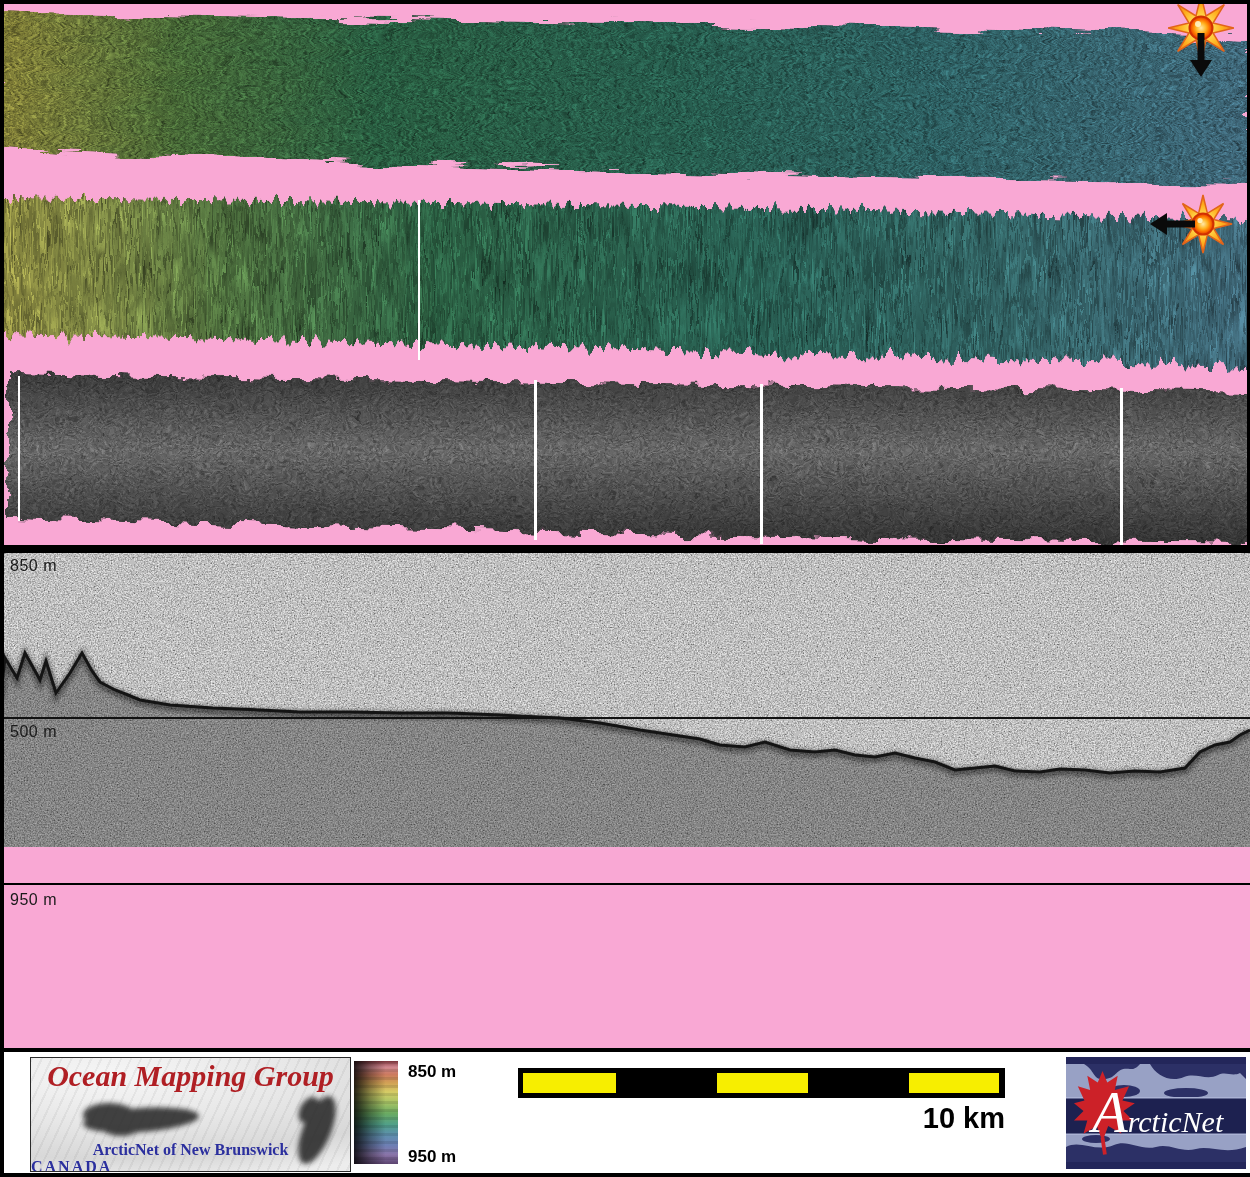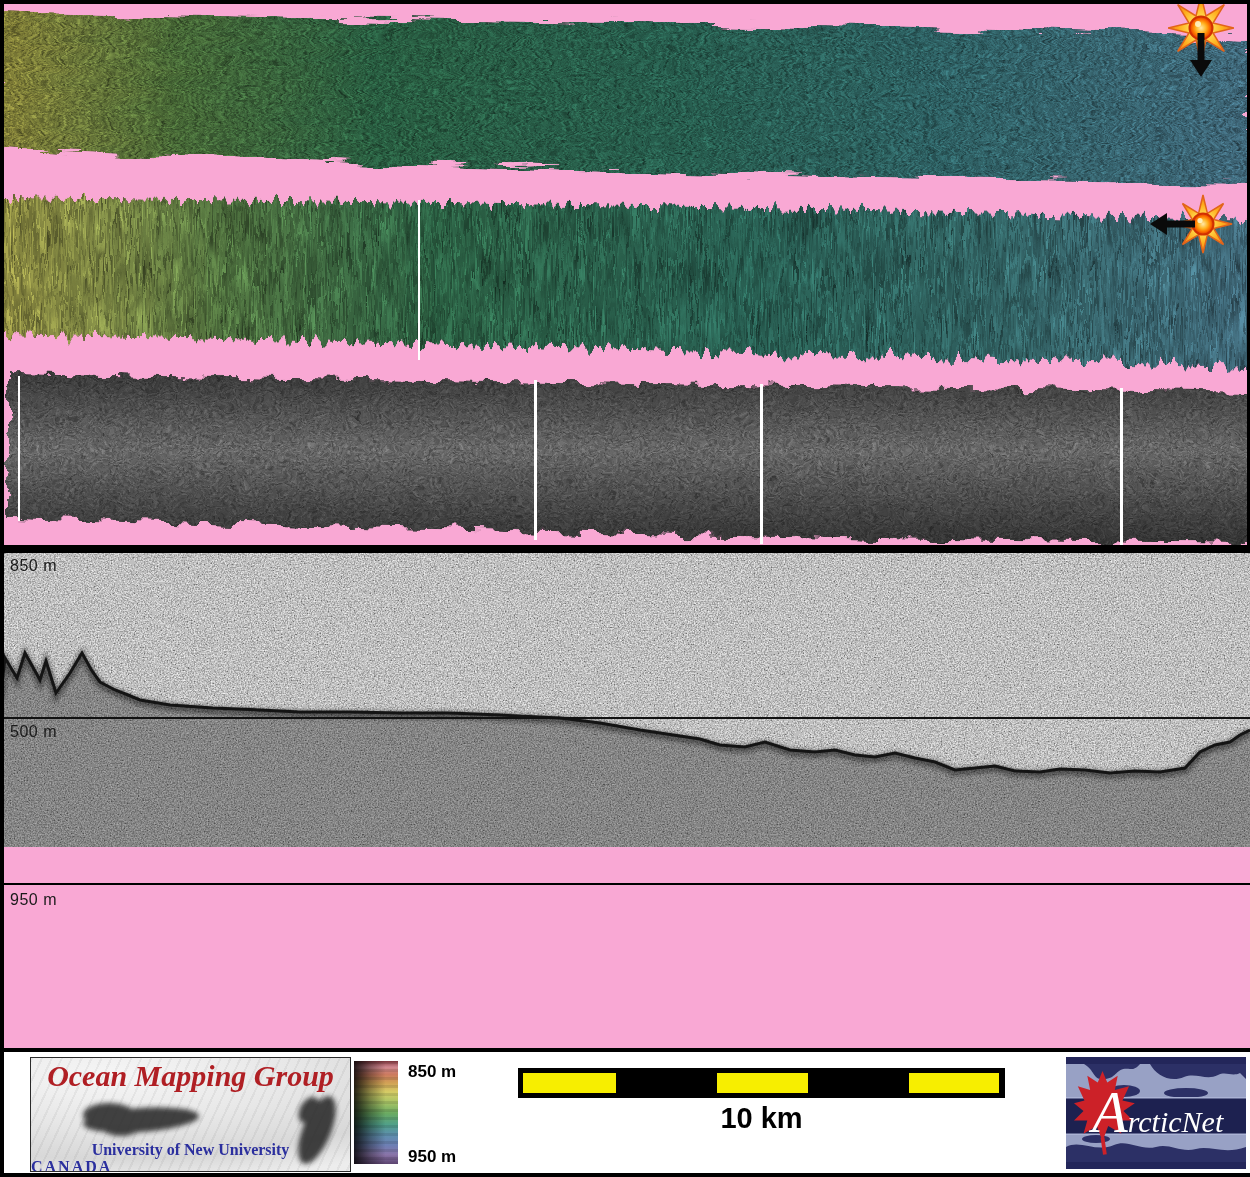--- a/index.html
+++ b/index.html
@@ -26,21 +26,21 @@
     letter-spacing:2px;}
   .colorbar{position:absolute;left:354px;top:9px;width:44px;height:103px;
     background:
       linear-gradient(90deg, rgba(5,5,5,.85), rgba(5,5,5,.35) 38%, rgba(255,255,255,0) 72%),
       repeating-linear-gradient(180deg, rgba(0,0,0,.10) 0 3px, rgba(255,255,255,0) 3px 8px),
       linear-gradient(180deg,#8a3a42 0%,#d08890 6%,#cc7a60 13%,#d2a055 21%,#d6cc66 30%,
         #a8c465 40%,#6aaa62 51%,#50a08a 62%,#5f8fae 72%,#6e7fb4 82%,#8a74a8 91%,#5c4470 100%);}
   .cbar-label{position:absolute;left:408px;font-size:17px;font-weight:bold;color:#000;}
   .scalebar{position:absolute;left:518px;top:16px;width:487px;height:30px;background:#000;}
   .seg{position:absolute;top:5px;height:20px;background:#f7ee00;}
-  .scale-text{position:absolute;left:518px;top:50px;width:487px;text-align:center;
+  .scale-text{position:absolute;left:518px;top:50px;width:487px;text-align:right;
     font-size:29px;font-weight:bold;color:#000;}
   .an-logo{position:absolute;left:1066px;top:5px;width:180px;height:112px;background:#23265a;
     outline:2px solid #fff;overflow:hidden;}
   .an-text{position:absolute;left:26px;top:26px;width:150px;display:block;
     font-family:"Liberation Serif",serif;font-style:italic;color:#fff;
     font-size:30px;line-height:60px;}
   .an-text::first-letter{font-size:1.95em;}
 </style>
 </head>
 <body>
@@ -219,21 +219,21 @@
           <ellipse cx="286" cy="72" rx="14" ry="36" transform="rotate(22 286 72)"></ellipse>
           <ellipse cx="278" cy="52" rx="9" ry="14" transform="rotate(30 278 52)"></ellipse>
         </g>
         <defs>
             <filter id="omgblur">
               <feGaussianBlur stdDeviation="2.5"></feGaussianBlur>
             </filter>
           </defs>
       </svg>
       <div class="omg-title">Ocean Mapping Group</div>
-      <div class="omg-univ">University of New University</div>
+      <div class="omg-univ">ArcticNet of New Brunswick</div>
       <div class="omg-country">CANADA</div>
     </div>
 
     <div class="colorbar"></div>
     <div class="cbar-label" style="top:10px;">850 m</div>
     <div class="cbar-label" style="top:95px;">950 m</div>
 
     <div class="scalebar">
       <div class="seg" style="left:5px;width:93px;"></div>
       <div class="seg" style="left:199px;width:91px;"></div>

